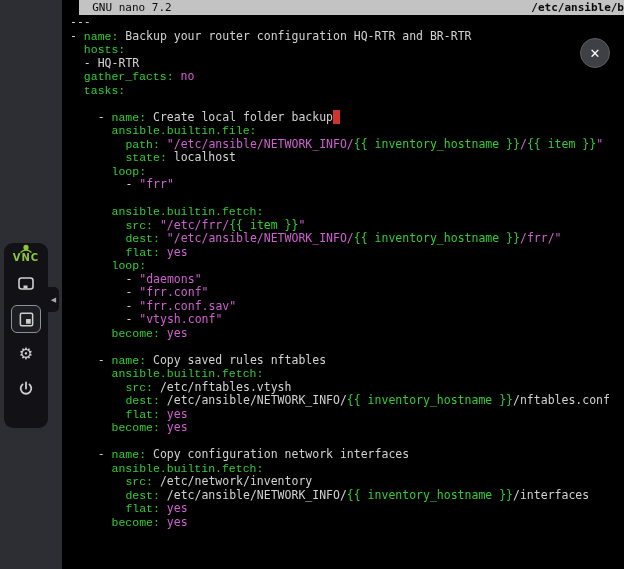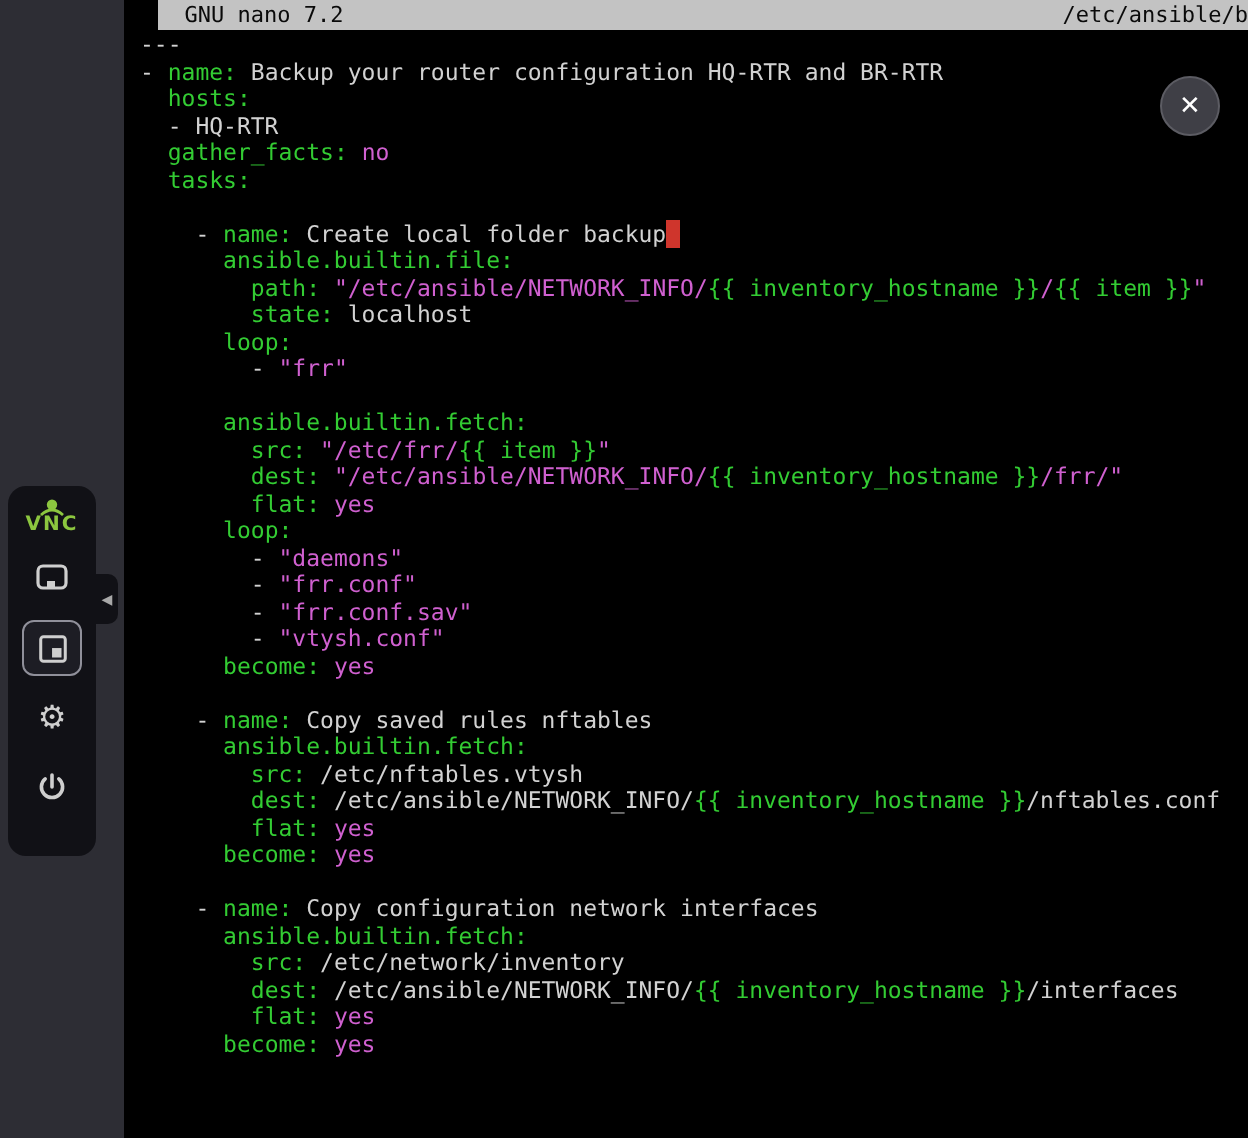--- a/index.html
+++ b/index.html
@@ -24,33 +24,33 @@
     background: #c3c3c3;
     color: #0a0a0a;
     font-size: 11px;
     line-height: 15px;
     display: flex;
     justify-content: space-between;
     white-space: pre;
     overflow: hidden;
     margin-left: 17px;
   }
-  .titlebar .right { text-align: center; }
+  .titlebar .right { text-align: center; font-weight: bold; }
   .screen {
     padding: 1px 0 0 8px;
   }
   .line {
     white-space: pre;
     font-size: 11.5px;
     line-height: 13.5px;
     height: 13.5px;
     color: #d2d2d2;
   }
   .seg-p { color: #d2d2d2; }
-  .seg-k { color: #33cc33; }
+  .seg-k { color: #33cc33; font-family: Liberation Mono, monospace; }
   .seg-j { color: #33cc33; }
   .seg-s { color: #d060d0; }
   .seg-cursor { background: #cf352c; color: #cf352c; }
 
   
   .close-btn {
     position: absolute;
     left: 580px; top: 38px;
     width: 30px; height: 30px;
     border-radius: 50%;
@@ -66,21 +66,20 @@
   
   .control-bar {
     position: absolute;
     left: 4px; top: 243px;
     width: 44px; height: 185px;
     background: #111116;
     border-radius: 9px;
     display: flex;
     flex-direction: column;
     align-items: center;
-    padding-top: 5px;
   }
   .vnc-logo { text-align: center; line-height: 9px; }
   .vnc-logo .vnc-text {
     display: block;
     color: #8cc63f;
     font-family: "DejaVu Sans", sans-serif;
     font-weight: bold;
     font-size: 10px;
     letter-spacing: 1px;
     line-height: 10px;

